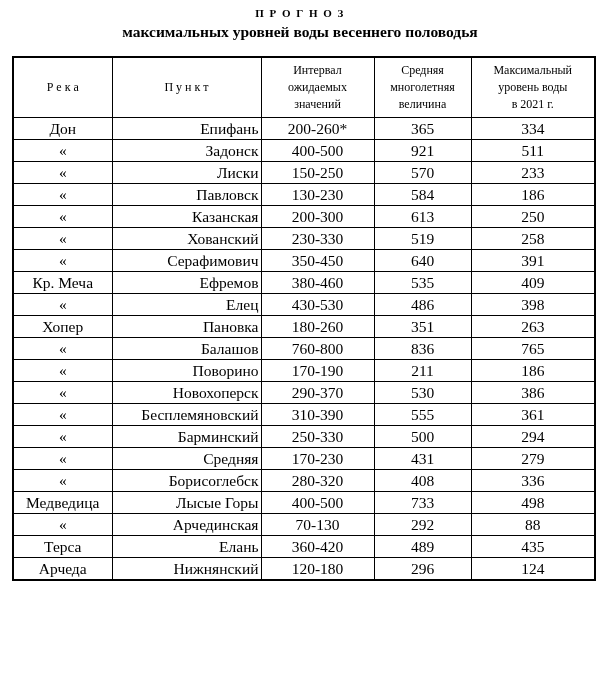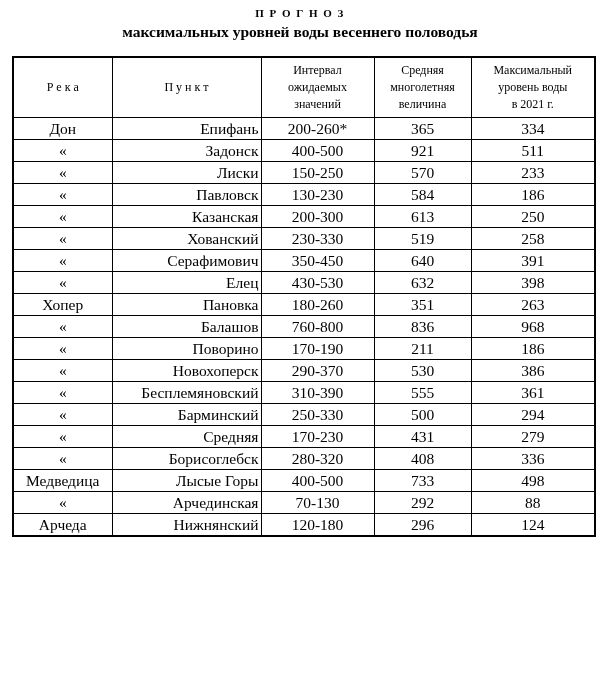--- a/index.html
+++ b/index.html
@@ -137,39 +137,46 @@
           <td class="c4">258</td>
         </tr>
         <tr>
           <td class="c0">«</td>
           <td class="c1">Серафимович</td>
           <td class="c2">350-450</td>
           <td class="c3">640</td>
           <td class="c4">391</td>
         </tr>
         <tr>
+          <td class="c0">Кр. Меча</td>
+          <td class="c1">Ефремов</td>
+          <td class="c2">380-460</td>
+          <td class="c3">535</td>
+          <td class="c4">409</td>
+        </tr>
+        <tr>
           <td class="c0">«</td>
           <td class="c1">Елец</td>
           <td class="c2">430-530</td>
-          <td class="c3">632</td>
+          <td class="c3">486</td>
           <td class="c4">398</td>
         </tr>
         <tr>
           <td class="c0">Хопер</td>
           <td class="c1">Пановка</td>
           <td class="c2">180-260</td>
           <td class="c3">351</td>
           <td class="c4">263</td>
         </tr>
         <tr>
           <td class="c0">«</td>
           <td class="c1">Балашов</td>
           <td class="c2">760-800</td>
           <td class="c3">836</td>
-          <td class="c4">968</td>
+          <td class="c4">765</td>
         </tr>
         <tr>
           <td class="c0">«</td>
           <td class="c1">Поворино</td>
           <td class="c2">170-190</td>
           <td class="c3">211</td>
           <td class="c4">186</td>
         </tr>
         <tr>
           <td class="c0">«</td>
@@ -214,20 +221,27 @@
           <td class="c4">498</td>
         </tr>
         <tr>
           <td class="c0">«</td>
           <td class="c1">Арчединская</td>
           <td class="c2">70-130</td>
           <td class="c3">292</td>
           <td class="c4">88</td>
         </tr>
         <tr>
+          <td class="c0">Терса</td>
+          <td class="c1">Елань</td>
+          <td class="c2">360-420</td>
+          <td class="c3">489</td>
+          <td class="c4">435</td>
+        </tr>
+        <tr>
           <td class="c0">Арчеда</td>
           <td class="c1">Нижнянский</td>
           <td class="c2">120-180</td>
           <td class="c3">296</td>
           <td class="c4">124</td>
         </tr>
       </tbody>
   </table>
 
 </div>

